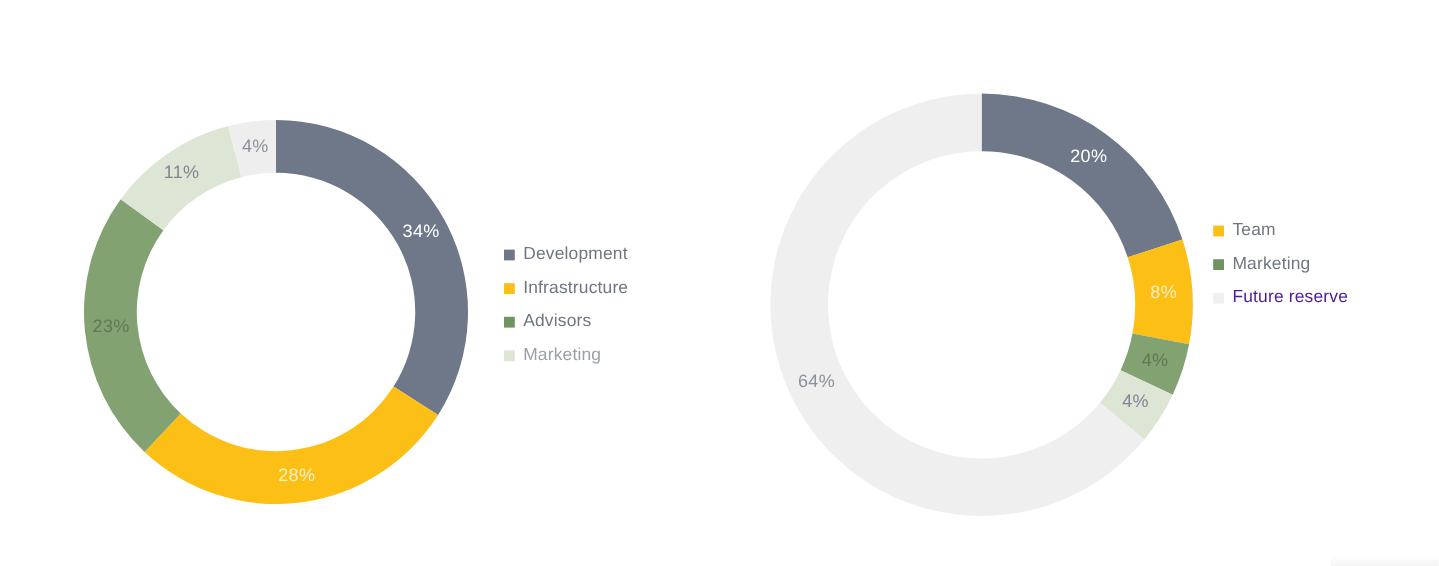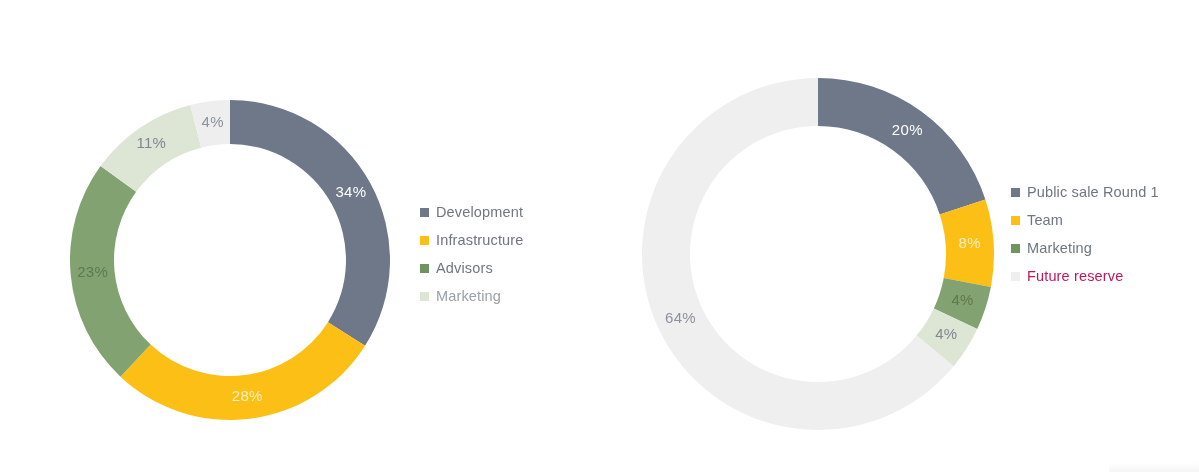--- a/index.html
+++ b/index.html
@@ -80,21 +80,21 @@
     margin-top: 1px;
   }
   .legend-label {
     font-family: "Liberation Sans", sans-serif;
     font-size: 14.5px;
     color: #6f7680;
     letter-spacing: 0.15px;
     line-height: 1;
   }
   .legend-label.muted { color: #9aa0a8; }
-  .legend-label.muted2 { color: #be185d; }
+  .legend-label.muted2 { color: #4c1d95; }
 
   #bottom-strip {
     position: absolute;
     left: 1109px;
     top: 462px;
     width: 90px;
     height: 10px;
     background: linear-gradient(to bottom, #ffffff 0%, #fafafa 55%, #f4f4f4 100%);
   }
 </style>
@@ -155,24 +155,20 @@
         <text class="slice-label on-yellow" id="R-t1" text-anchor="middle" dominant-baseline="middle" x="331.7000627210973" y="170.4558410315444">8%</text>
         <text class="slice-label on-green" id="R-t2" text-anchor="middle" dominant-baseline="middle" x="324.56059047686335" y="226.97058314499202">4%</text>
         <text class="slice-label on-light" id="R-t3" text-anchor="middle" dominant-baseline="middle" x="308.3378446763063" y="261.4456728368075">4%</text>
         <text class="slice-label on-pale" id="R-t4" text-anchor="middle" dominant-baseline="middle" x="42.46628802516503" y="244.71845231789104">64%</text>
       </g>
     </svg>
   </div>
 
   <div class="legend" id="legend-right">
     <div class="legend-row">
-      <span class="legend-swatch" style="background:#6e7889"></span>
-      <span class="legend-label">Public sale Round 1</span>
-    </div>
-    <div class="legend-row">
       <span class="legend-swatch" style="background:#fbbf15"></span>
       <span class="legend-label">Team</span>
     </div>
     <div class="legend-row">
       <span class="legend-swatch" style="background:#6f9460"></span>
       <span class="legend-label">Marketing</span>
     </div>
     <div class="legend-row">
       <span class="legend-swatch" style="background:#efefef"></span>
       <span class="legend-label muted2">Future reserve</span>

